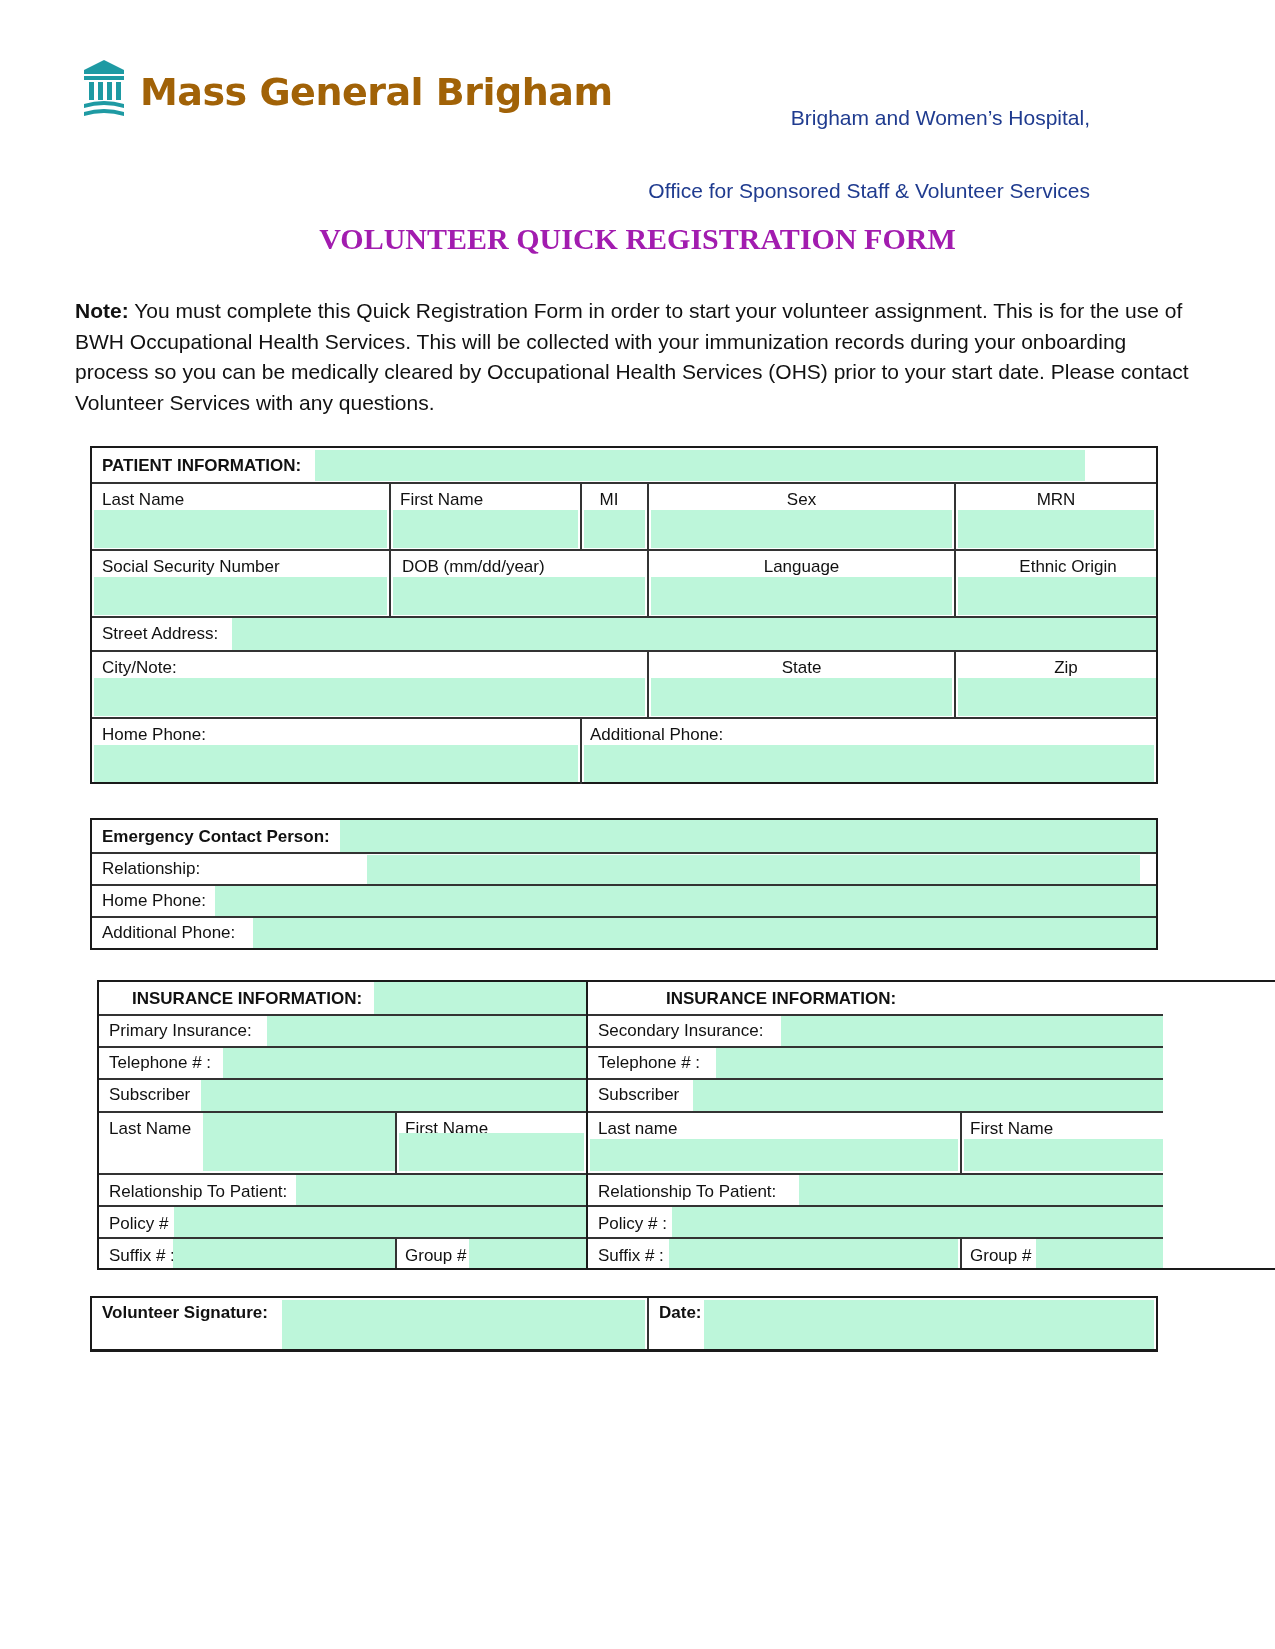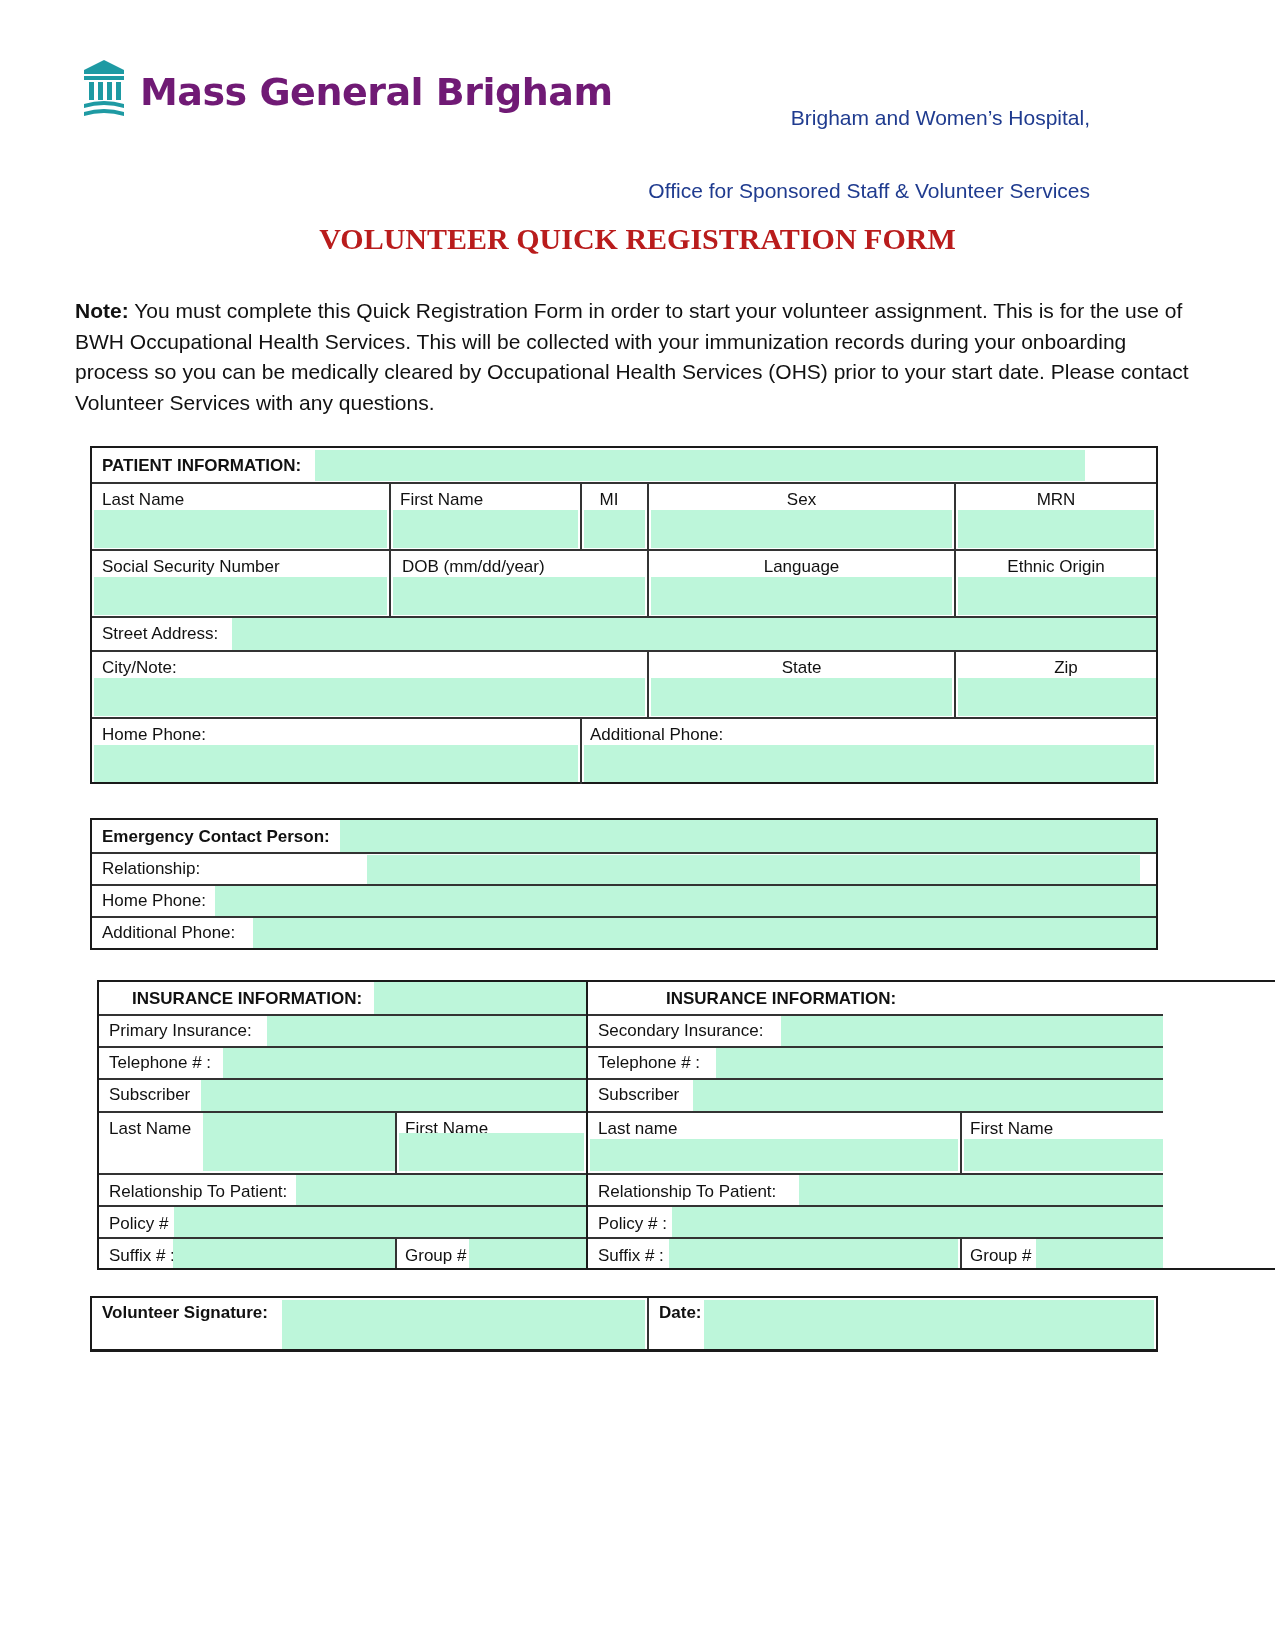--- a/index.html
+++ b/index.html
@@ -1,27 +1,27 @@
 <!DOCTYPE html>
 <html><head>
 <meta charset="utf-8">
 <style>
   html, body { margin:0; padding:0; background:#fff; }
   body { width:1275px; height:1649px; position:relative; overflow:hidden;
          font-family:"Liberation Sans", sans-serif; color:#111; }
   .abs { position:absolute; }
   
   .logo-icon { left:82px; top:58px; width:44px; height:62px; }
-  .logo-text { left:140px; top:70px; font-size:38px; font-weight:bold; color:#701a75; letter-spacing:-0.5px;
+  .logo-text { left:140px; top:70px; font-size:38px; font-weight:bold; color:#a16207; letter-spacing:-0.5px;
                font-family:"DejaVu Sans", sans-serif; }
   .org { right:185px; text-align:right; font-size:21px; color:#1f3b8f; }
   .org1 { top:106px; }
   .org2 { top:131px;margin-top:48px; }
   .title { left:0; width:1275px; text-align:center; top:222px; font-family:"Liberation Serif", serif;
-           font-weight:bold; font-size:30px; color:#b91c1c; }
+           font-weight:bold; font-size:30px; color:#a21caf; }
   .note { left:75px; top:296px; width:1120px; font-size:21px; line-height:30.5px; }
   .note b { font-weight:bold; }
 
   
   .tbl { position:absolute; border:2px solid #1a1a1a; box-sizing:border-box; }
   .hl { position:absolute; height:2px; background:#333; }
   .vl { position:absolute; width:2px; background:#333; }
   .lbl { position:absolute; font-size:17px; white-space:nowrap; color:#111; }
   .lbl.b { font-weight:bold; }
   .lbl.c { text-align:center; }
@@ -84,21 +84,21 @@
   <input class="fld" style="left: 559px; top: 62px; width: 301px; height: 38px;">
   <div class="lbl c" style="left:864px;width:200px;top:42px;">MRN</div>
   <input class="fld" style="left: 866px; top: 62px; width: 196px; height: 38px;">
 
   <div class="lbl" style="left:10px;top:109px;">Social Security Number</div>
   <input class="fld" style="left: 2px; top: 129px; width: 293px; height: 38px;">
   <div class="lbl" style="left:310px;top:109px;">DOB (mm/dd/year)</div>
   <input class="fld" style="left: 301px; top: 129px; width: 252px; height: 38px;">
   <div class="lbl c" style="left:557px;width:305px;top:109px;">Language</div>
   <input class="fld" style="left: 559px; top: 129px; width: 301px; height: 38px;">
-  <div class="lbl c" style="left:864px;width:200px;top:109px;">Ethnic Origin</div>
+  <div class="lbl c" style="left:864px;width:200px;top:109px;padding-left:12px;">Ethnic Origin</div>
   <input class="fld" style="left: 866px; top: 129px; width: 198px; height: 38px;">
 
   <div class="lbl" style="left:10px;top:176px;">Street Address:</div>
   <input class="fld" style="left: 140px; top: 170px; width: 924px; height: 32px;">
 
   <div class="lbl" style="left:10px;top:210px;">City/Note:</div>
   <input class="fld" style="left: 2px; top: 230px; width: 551px; height: 38px;">
   <div class="lbl c" style="left:557px;width:305px;top:210px;">State</div>
   <input class="fld" style="left: 559px; top: 230px; width: 301px; height: 38px;">
   <div class="lbl c" style="left:864px;width:220px;top:210px;">Zip</div>

